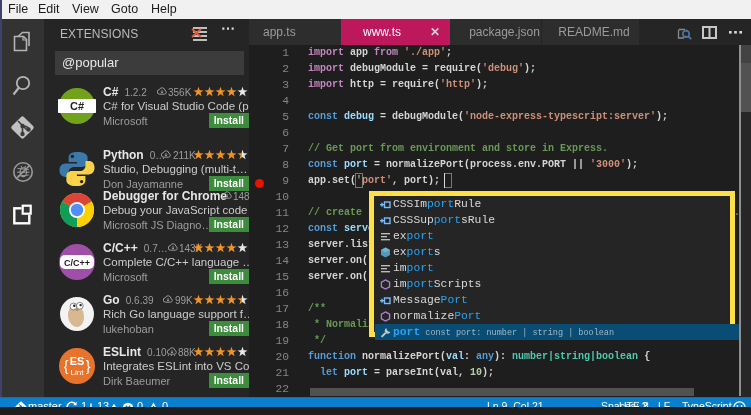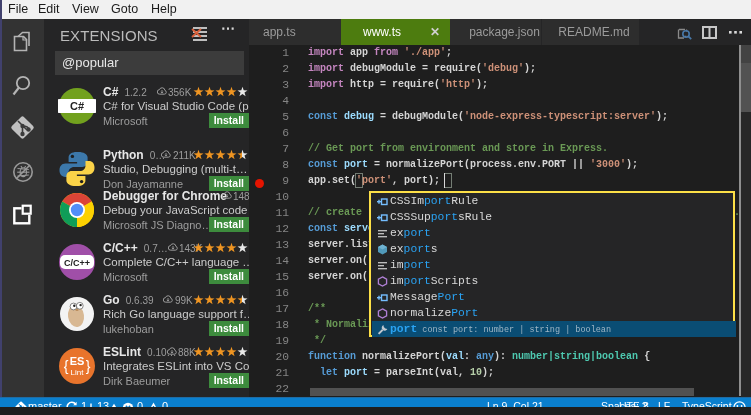--- a/index.html
+++ b/index.html
@@ -16,21 +16,21 @@
   
   #leftedge { left:0; top:0; width:2px; height:415px; background:#41416d; z-index:40; }
 
   
   #actbar { left:2px; top:19px; width:42px; height:378px; background:#333333; }
   .acticon { position:absolute; left:0; width:42px; text-align:center; }
 
   
   #sidebar { left:44px; top:19px; width:205px; height:378px; background:#252526;
     color:#cccccc; overflow:hidden; }
-  #sbhead { position:absolute; left:16px; top:8px; font-size:15px; color:#bbbbbb; letter-spacing:0.1px; }
+  #sbhead { position:absolute; left:16px; top:8px; font-size:12px; color:#bbbbbb; letter-spacing:0.1px; }
   #sbsearch { position:absolute; left:11px; top:32px; width:189px; height:24px;
     background:#3c3c3c; color:#e8e8e8; font-size:13px; line-height:24px; padding-left:7px; }
   .ext { position:absolute; left:0; width:205px; height:52px; }
   .elogo { position:absolute; left:14px; top:3px; width:38px; height:38px; }
   .etitle { position:absolute; left:59px; top:1px; width:146px; height:15px;
     font-size:12px; font-weight:bold; color:#e7e7e7; white-space:nowrap; }
   .emeta { font-size:10px; font-weight:normal; color:#9d9d9d; }
   .estars { position:absolute; right:1px; top:2px; font-size:12px; letter-spacing:0px;
     color:#ef9522; white-space:nowrap; }
   .edesc { position:absolute; left:59px; top:16px; width:146px; font-size:11.5px;
@@ -38,34 +38,34 @@
   .efoot { position:absolute; left:59px; top:31px; width:146px; font-size:11px;
     color:#9d9d9d; white-space:nowrap; }
   .install { position:absolute; right:0px; top:-2px; background:#3d8b3d; color:#ffffff;
     font-size:10.5px; font-weight:bold; padding:1px 5px 2px 5px; }
 
   
   #editor { left:249px; top:19px; width:502px; height:378px; background:#1e1e1e; }
   #tabs { position:absolute; left:0; top:0; width:502px; height:26px; background:#252526; }
   .tab { position:absolute; top:0; height:26px; background:#2d2d2d; color:#9b9b9b;
     font-size:12px; line-height:26px; text-align:center; }
-  #tabact { position:absolute; top:0; height:26px; background:#4d7c0f; color:#ffffff;
+  #tabact { position:absolute; top:0; height:26px; background:#be185d; color:#ffffff;
     font-size:12px; line-height:26px; }
   .code { position:absolute; left:59px; top:0; font-family:"Liberation Mono", monospace;
     font-size:10px; font-weight:bold; line-height:16px; white-space:pre; color:#d4d4d4; z-index:5; }
   .ln { position:absolute; left:0; width:40px; text-align:right;
     font-family:"Liberation Mono", monospace; font-size:11.34px; font-weight:normal;
     line-height:16px; color:#858585; }
   .k1 { color:#c586c0; } .k2 { color:#569cd6; } .vr { color:#9cdcfe; }
   .st { color:#ce9178; } .cm { color:#6a9955; } .nm { color:#b5cea8; }
   .tp { color:#4ec9b0; }
 
   
   #popup { position:absolute; left:120px; top:172px; width:366px; height:146px;
-    background:#252526; border:2px solid #fde047; z-index:20; }
+    background:#252526; border:5px solid #fde047; z-index:20; }
   .prow { position:absolute; left:1px; width:363px; height:16px; font-family:"Liberation Mono", monospace;
     font-size:11.34px; line-height:16px; color:#d8d8d8; white-space:pre; }
   .hl { color:#2aa3f3; }
   .picon { position:absolute; left:5px; top:3px; width:11px; height:11px; }
   .ptext { position:absolute; left:18px; top:0; }
 
   
   #status { left:0; top:397px; width:751px; height:18px; background:#0a7fce; color:#ffffff;
     font-size:11px; z-index:50; border-top:1px solid #1e6ca5; }
   #status span { position:absolute; top:2px; white-space:nowrap; }

